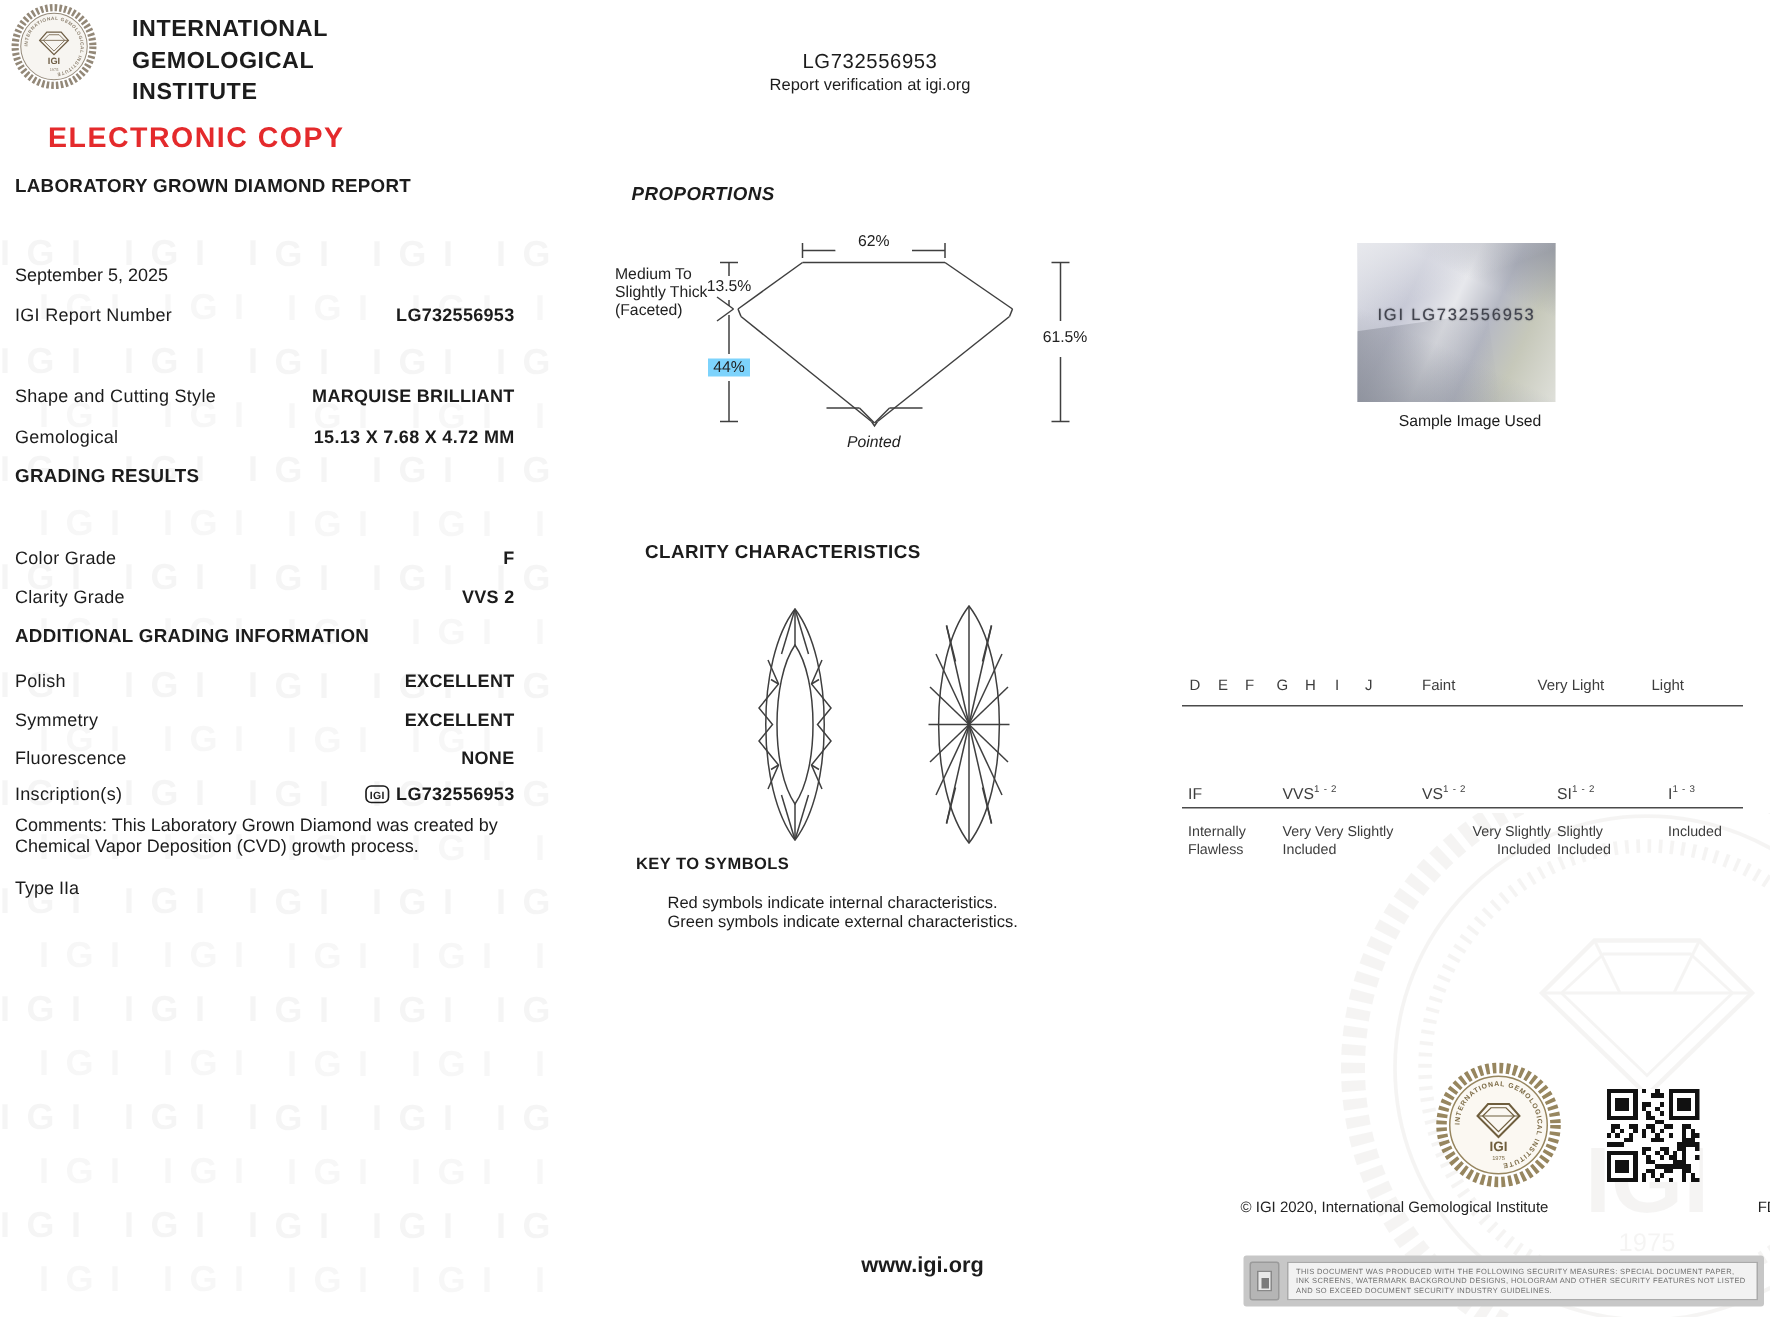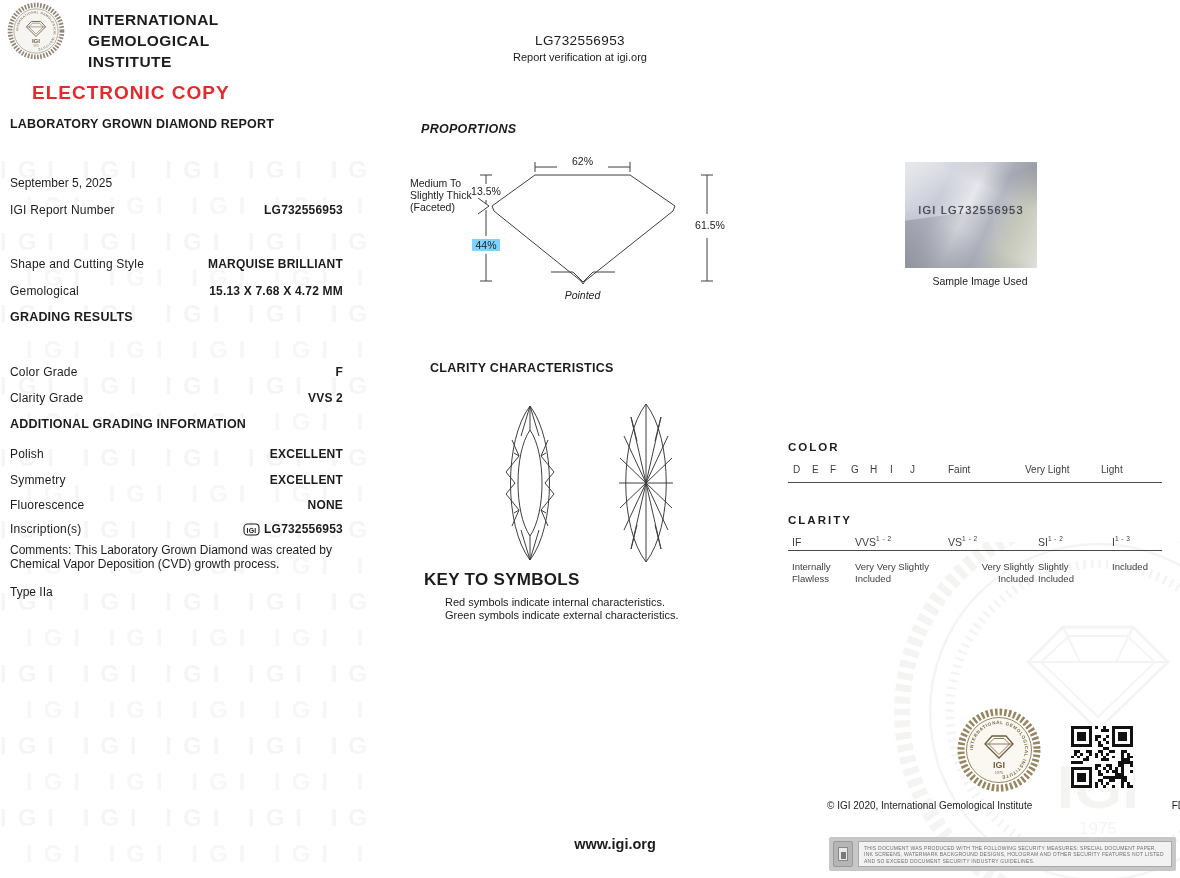--- a/index.html
+++ b/index.html
@@ -39,21 +39,21 @@
   .girdle-label { position:absolute; left:410px; top:177px; font-size:10.5px; line-height:12px; color:#222; }
   .lbl-62   { left:557px; top:155px; width:51px; text-align:center; background:#fff; }
   .lbl-135  { left:469px; top:185px; width:34px; text-align:center; background:#fff; }
   .lbl-44   { left:472px; top:239px; width:28px; text-align:center; background:#7dd3fc; }
   .lbl-615  { left:692px; top:219px; width:36px; text-align:center; background:#fff; }
   .lbl-pointed { left:540px; top:289px; width:85px; text-align:center;font-style:italic; }
 
   
   .cc-title { position:absolute; left:430px; top:361px; font-weight:bold; font-size:12.5px; letter-spacing:0.3px; }
   .cc-svg { position:absolute; left:478px; top:396px; }
-  .key-title { position:absolute; left:424px; top:570px; font-weight:bold; font-size:17px; letter-spacing:0.3px; }
+  .key-title { position:absolute; left:424px; top:570px; font-weight:bold; font-size:11px; letter-spacing:0.3px; }
   .key-line1 { position:absolute; left:445px; top:596px; font-size:11px; }
   .key-line2 { position:absolute; left:445px; top:609px; font-size:11px; }
 
   
   .sample { position:absolute; left:905px; top:162px; width:132px; height:106px; overflow:hidden;
             background:
               linear-gradient(160deg, rgba(233,234,238,0.9) 0%, rgba(233,234,238,0) 34%),
               linear-gradient(205deg, rgba(142,146,158,0.85) 0%, rgba(142,146,158,0) 30%),
               linear-gradient(25deg, rgba(158,162,172,0.9) 0%, rgba(158,162,172,0) 38%),
               linear-gradient(115deg, #d8dae2 0%, #c7c9d6 28%, #e7e8ec 46%, #b6b9c4 62%, #c6c8ba 78%, #dfe0da 100%); }
@@ -303,37 +303,35 @@
   <div class="key-title">KEY TO SYMBOLS</div>
   <div class="key-line1">Red symbols indicate internal characteristics.</div>
   <div class="key-line2">Green symbols indicate external characteristics.</div>
 
   <div class="sample">
     <div class="sample-text">IGI LG732556953</div>
   </div>
   <div class="sample-cap">Sample Image Used</div>
 
   <div class="color-block">
-    <div class="scale-title">COLOR</div>
     <div class="color-row">
       <span style="left:5px;">D</span>
       <span style="left:24px;">E</span>
       <span style="left:42px;">F</span>
       <span style="left:63px;">G</span>
       <span style="left:82px;">H</span>
       <span style="left:102px;">I</span>
       <span style="left:122px;">J</span>
       <span style="left:160px;">Faint</span>
       <span style="left:237px;">Very Light</span>
       <span style="left:313px;">Light</span>
     </div>
   </div>
 
   <div class="clarity-block">
-    <div class="scale-title">CLARITY</div>
     <div class="clar-row">
       <span class="g" style="left:4px;"><span>IF</span><sup></sup></span>
       <span class="g" style="left:67px;"><span>VVS</span><sup>1 - 2</sup></span>
       <span class="g" style="left:160px;"><span>VS</span><sup>1 - 2</sup></span>
       <span class="g" style="left:250px;"><span>SI</span><sup>1 - 2</sup></span>
       <span class="g" style="left:324px;"><span>I</span><sup>1 - 3</sup></span>
     </div>
     <div class="clar-labels">
       <span style="left:4px; width:60px;">Internally Flawless</span>
       <span style="left:67px; width:90px;">Very Very Slightly Included</span>

